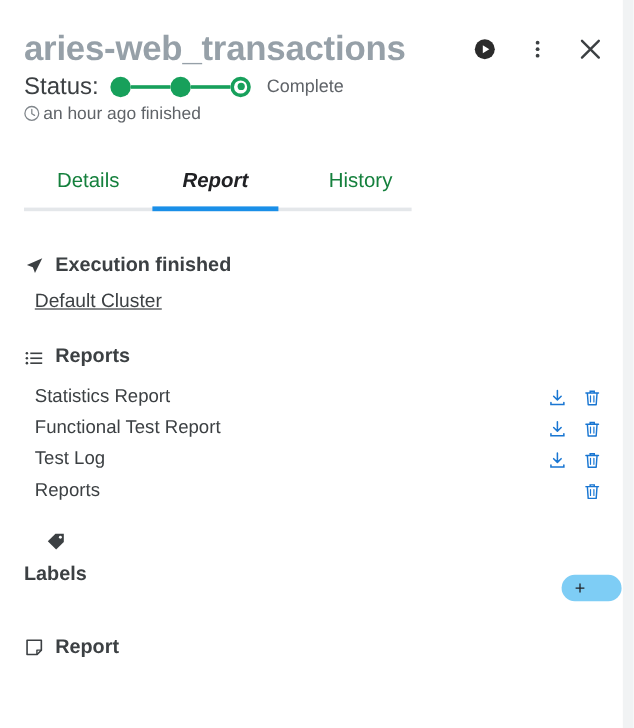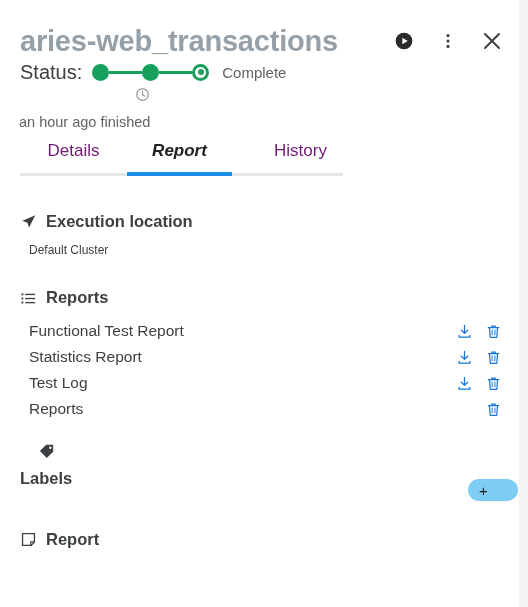--- a/index.html
+++ b/index.html
@@ -113,23 +113,22 @@
     font-size: 15px;
     color: #5f6368;
     margin-left: 13px;
   }
 
   .time-row {
     position: absolute;
     left: 19px;
     top: 87px;
     display: flex;
-    align-items: flex-end;
-    gap: 12px;
-    flex-direction: column;
+    align-items: flex-start;
+    gap: 2px;
   }
   .time-text {
     font-size: 14.5px;
     color: #5f6368;
   }
 
   
   .tabs {
     position: absolute;
     left: 0;
@@ -138,21 +137,21 @@
     height: 46px;
   }
   .tab {
     position: absolute;
     top: 0;
     height: 40px;
     display: flex;
     align-items: center;
     justify-content: center;
     font-size: 17px;
-    color: #701a75;
+    color: #15803d;
     cursor: pointer;
     white-space: nowrap;
   }
   .tab.active {
     color: #202124;
     font-weight: bold;
     font-style: italic;
   }
   .tab-0 { left: 20px;  width: 107px; }
   .tab-1 { left: 127px; width: 105px; }
@@ -189,22 +188,23 @@
   }
   .sect-exec  { left: 20px; top: 212px; }
   .sect-rep   { left: 20px; top: 288px; align-items: flex-end; }
   .sect-lab   { left: 20px; top: 443px; flex-direction: column; }
   .sect-notes { left: 20px; top: 530px; }
 
   .exec-value {
     position: absolute;
     left: 29px;
     top: 243px;
-    font-size: 12px;
+    font-size: 16px;
     color: #3c4043;
+    text-decoration: underline;
   }
 
   
   .report-list {
     position: absolute;
     left: 0;
     top: 318px;
     width: 519px;
   }
   .report-row {
@@ -314,59 +314,59 @@
     <div class="tab tab-1 active">Report</div>
     <div class="tab tab-2">History</div>
     <div class="tab-track"></div>
     <div class="tab-underline"></div>
   </div>
 
   <div class="section-head sect-exec">
     <svg width="17" height="17" viewBox="0 0 24 24" aria-hidden="true">
       <path d="M21.5 3.2 L3.4 11.1 L10.4 13.6 L12.9 20.6 Z" fill="#3c4043"></path>
     </svg>
-    <span class="section-title">Execution location</span>
+    <span class="section-title">Execution finished</span>
   </div>
   <div class="exec-value">Default Cluster</div>
 
   <div class="section-head sect-rep">
     <svg width="17" height="17" viewBox="0 0 24 24" aria-hidden="true">
       <circle cx="3.4" cy="6.2" r="1.5" fill="#3c4043"></circle>
       <circle cx="3.4" cy="12" r="1.5" fill="#3c4043"></circle>
       <circle cx="3.4" cy="17.8" r="1.5" fill="#3c4043"></circle>
       <rect x="7.4" y="5.3" width="14" height="1.9" fill="#3c4043"></rect>
       <rect x="7.4" y="11.1" width="14" height="1.9" fill="#3c4043"></rect>
       <rect x="7.4" y="16.9" width="14" height="1.9" fill="#3c4043"></rect>
     </svg>
     <span class="section-title">Reports</span>
   </div>
 
   <div class="report-list">
 
     <div class="report-row">
-      <span class="report-name">Functional Test Report</span>
+      <span class="report-name">Statistics Report</span>
       <span class="row-actions">
         <span class="act-slot clickable">
           <svg width="17" height="17" viewBox="0 0 24 24" aria-hidden="true">
             <path d="M12 3.5 V14.2 M7.6 10.2 L12 14.6 L16.4 10.2" fill="none" stroke="#1976d2" stroke-width="1.8" stroke-linecap="round" stroke-linejoin="round"></path>
             <path d="M4.4 17.6 V20 H19.6 V17.6" fill="none" stroke="#1976d2" stroke-width="1.8" stroke-linecap="round"></path>
           </svg>
         </span>
         <span class="act-slot clickable">
           <svg width="17" height="17" viewBox="0 0 24 24" aria-hidden="true">
             <path d="M4.6 6.4 H19.4 M9.6 6.4 V4.3 H14.4 V6.4" fill="none" stroke="#1976d2" stroke-width="1.7" stroke-linecap="round"></path>
             <path d="M6.3 6.4 L7.3 20.2 H16.7 L17.7 6.4" fill="none" stroke="#1976d2" stroke-width="1.7" stroke-linejoin="round"></path>
             <path d="M10 9.8 V16.8 M14 9.8 V16.8" fill="none" stroke="#1976d2" stroke-width="1.4" stroke-linecap="round"></path>
           </svg>
         </span>
       </span>
     </div>
 
     <div class="report-row">
-      <span class="report-name">Statistics Report</span>
+      <span class="report-name">Functional Test Report</span>
       <span class="row-actions">
         <span class="act-slot clickable">
           <svg width="17" height="17" viewBox="0 0 24 24" aria-hidden="true">
             <path d="M12 3.5 V14.2 M7.6 10.2 L12 14.6 L16.4 10.2" fill="none" stroke="#1976d2" stroke-width="1.8" stroke-linecap="round" stroke-linejoin="round"></path>
             <path d="M4.4 17.6 V20 H19.6 V17.6" fill="none" stroke="#1976d2" stroke-width="1.8" stroke-linecap="round"></path>
           </svg>
         </span>
         <span class="act-slot clickable">
           <svg width="17" height="17" viewBox="0 0 24 24" aria-hidden="true">
             <path d="M4.6 6.4 H19.4 M9.6 6.4 V4.3 H14.4 V6.4" fill="none" stroke="#1976d2" stroke-width="1.7" stroke-linecap="round"></path>

